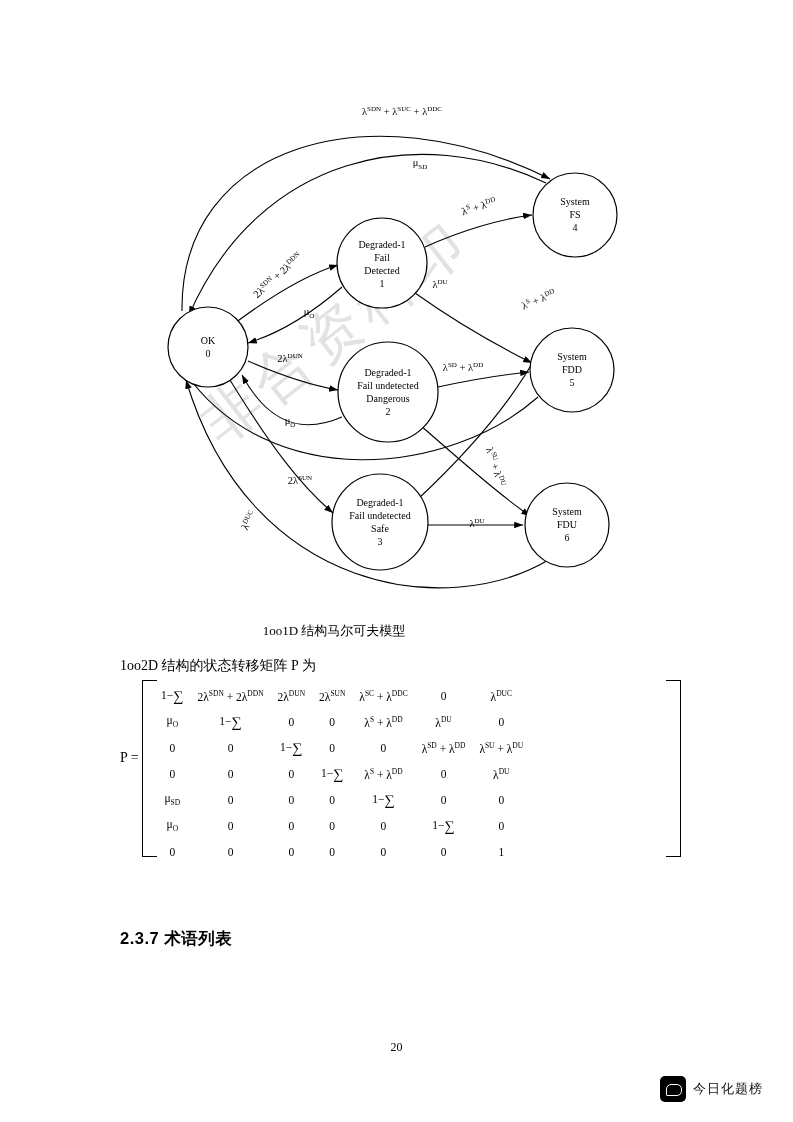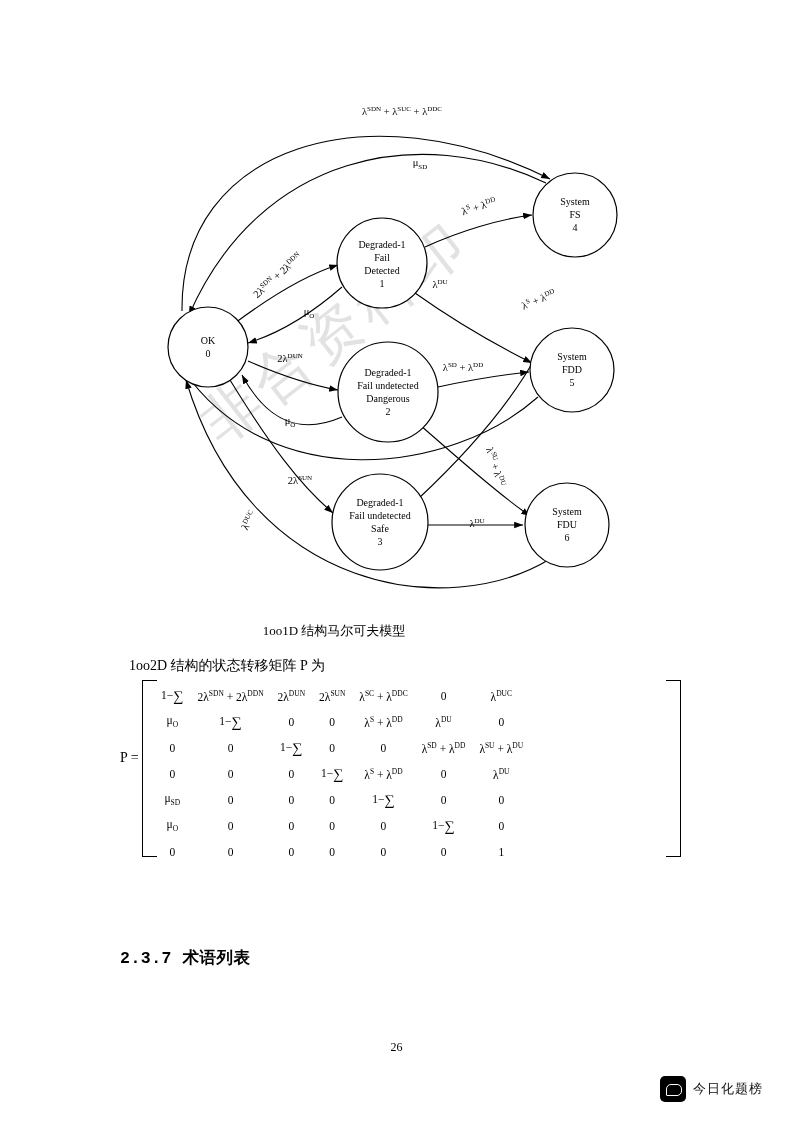--- a/index.html
+++ b/index.html
@@ -49,31 +49,30 @@
     font-size: 13px;
     font-family: "Liberation Serif", serif;
   }
   
   .para {
     position: absolute;
     font-size: 14px;
     line-height: 1.6;
     font-family: "Liberation Serif", serif;
   }
-  #para-1 { left: 120px; top: 655px; margin-left: 9px; }
+  #para-1 { left: 120px; top: 655px; }
   #para-2 { left: 120px; top: 868px; }
   .heading {
     position: absolute;
     left: 120px;
     top: 928px;
     font-size: 16.5px;
     font-weight: bold;
-    font-family: Liberation Mono, monospace;
+    font-family: Liberation Sans, sans-serif;
     letter-spacing: 0.5px;
-    margin-top: 19px;
   }
   
   #matrix-block {
     position: absolute;
     left: 120px;
     top: 680px;
     width: 560px;
     height: 175px;
   }
   #matrix-block .peq {
@@ -347,20 +346,20 @@
           <td>0</td>
           <td>1</td>
         </tr>
       </tbody>
     </table>
   </div>
 
 
   <div class="heading">2.3.7  术语列表</div>
 
-  <div class="page-number">26</div>
+  <div class="page-number">20</div>
 
   <div class="watermark-badge">
     <span class="wm-logo"></span>
     <span class="wm-text">今日化题榜</span>
   </div>
 
 </div>
 
 </body></html>

